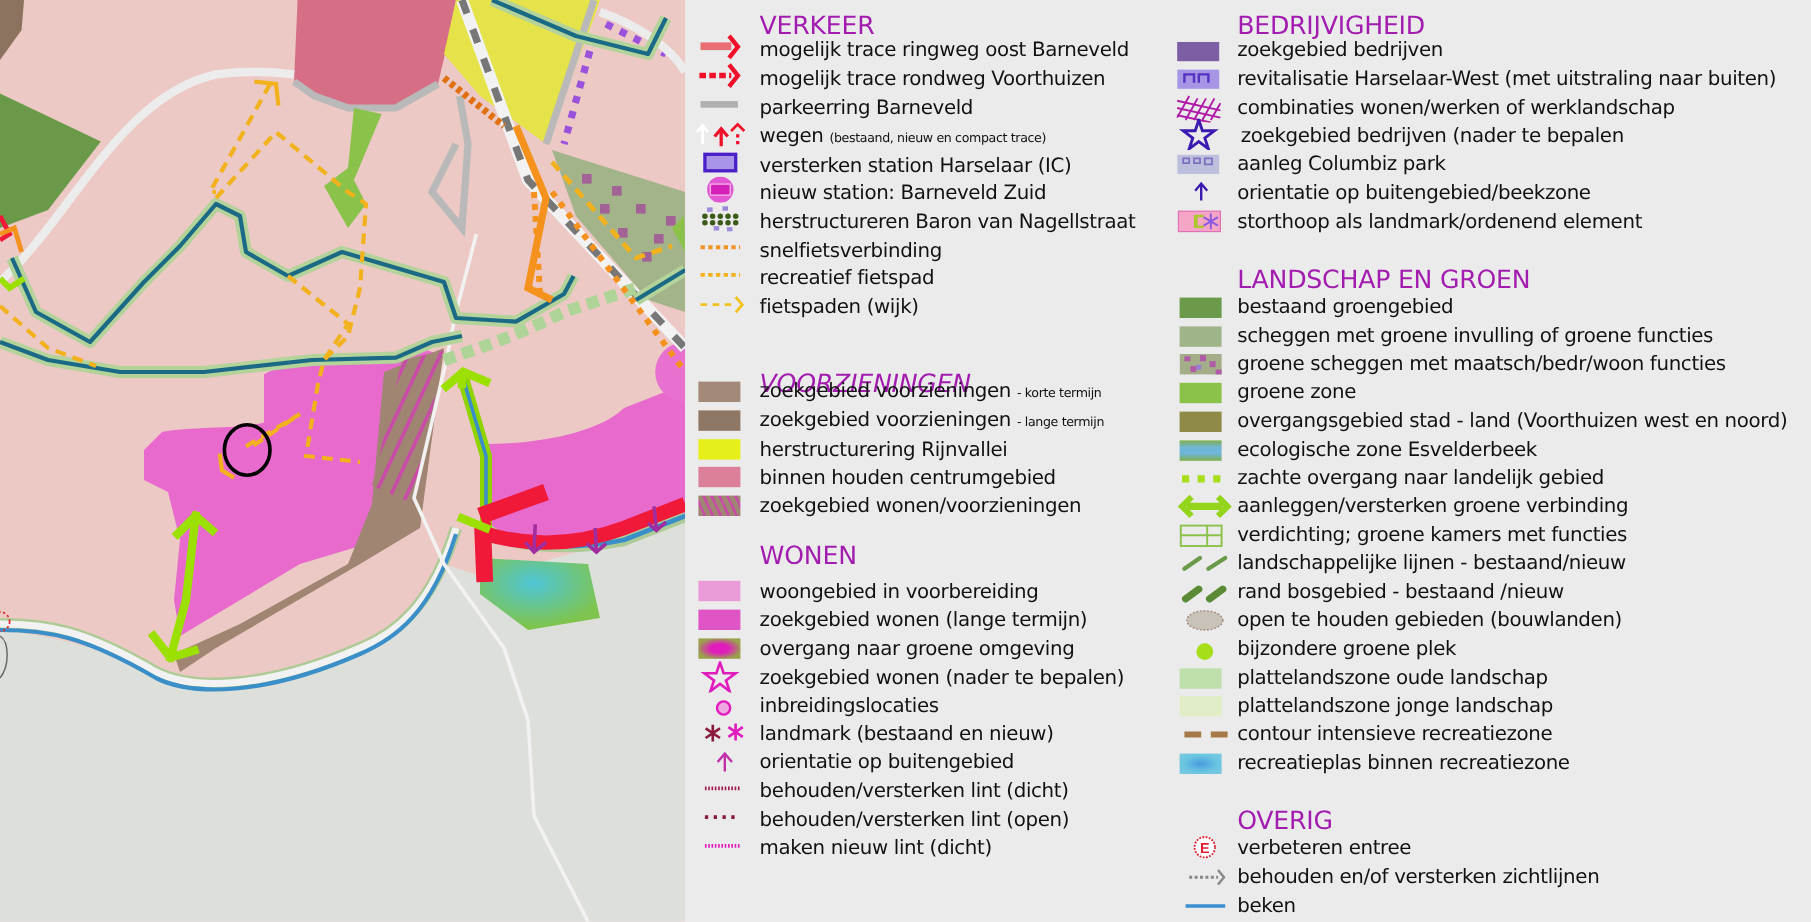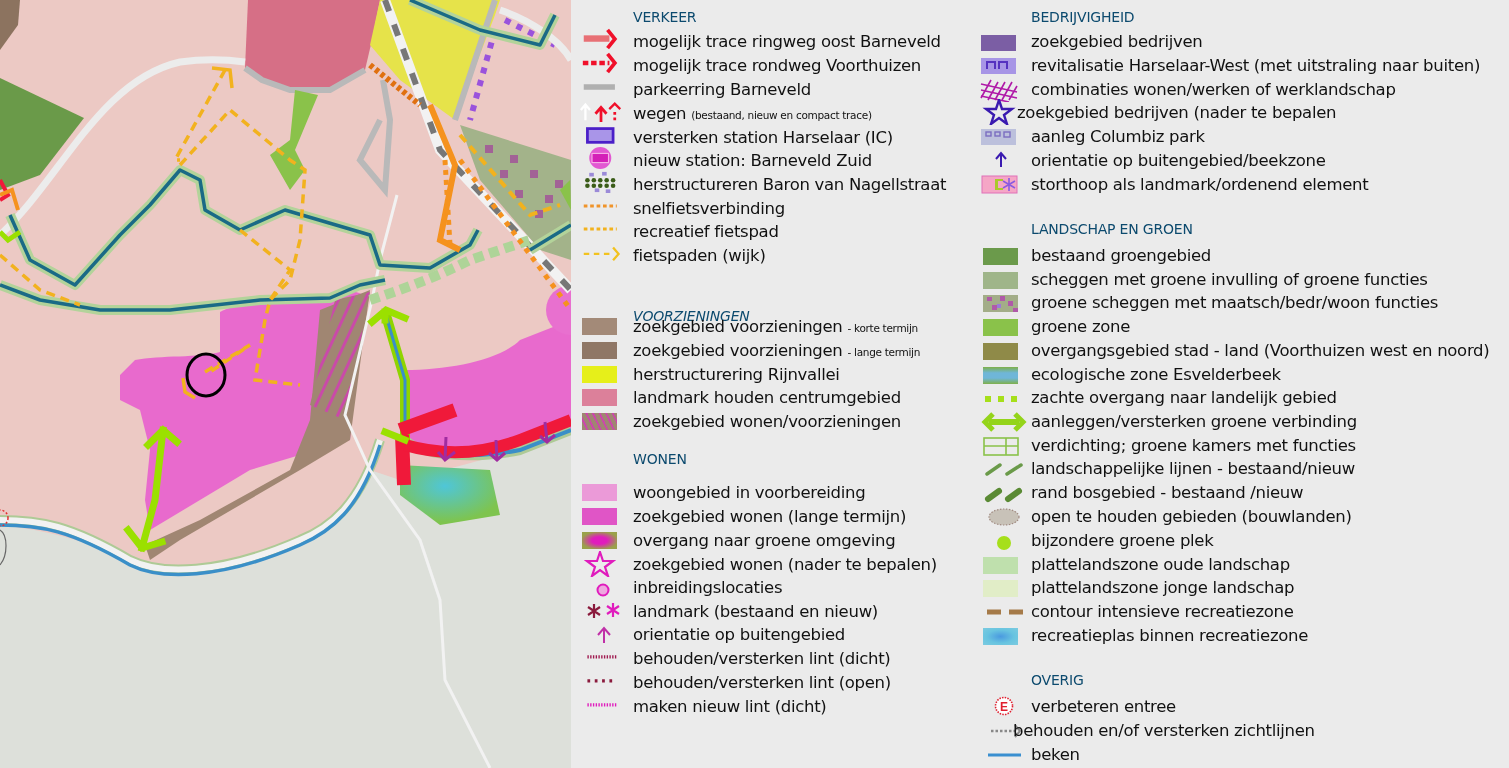--- a/index.html
+++ b/index.html
@@ -3,21 +3,21 @@
 <meta charset="utf-8">
 <style>
   html,body{margin:0;padding:0;}
   body{width:1509px;height:768px;overflow:hidden;background:#ebebeb;font-family:"DejaVu Sans","Liberation Sans",sans-serif;position:relative;}
   #map{position:absolute;left:0;top:0;width:571px;height:768px;overflow:hidden;}
   #map svg{display:block;}
   #legend{position:absolute;left:571px;top:0;width:938px;height:768px;background:#ebebeb;}
   .col{position:absolute;top:0;}
   .col1{left:5px;width:400px;}
   .col2{left:405px;width:533px;}
-  .sec-title{position:absolute;font-size:14px;color:#0c4a6e;letter-spacing:-0.2px;}
+  .sec-title{position:absolute;font-size:21px;color:#a21caf;letter-spacing:-0.2px;}
   .item{position:absolute;height:24px;display:flex;align-items:center;}
   .sym{position:absolute;width:50px;height:22px;}
   .lbl{position:absolute;font-size:16.5px;color:#111;white-space:nowrap;letter-spacing:-0.3px;line-height:22px;}
   .sub{font-size:10.5px;}
 </style>
 </head>
 <body>
 
 <div id="map">
   <svg width="571" height="768" viewBox="0 0 571 768" xmlns="http://www.w3.org/2000/svg">
@@ -233,21 +233,21 @@
     <div class="item" style="top:339px;">
       <div class="sym" style="left:6px;top:3px;width:35px;height:17px;background:#8f7766;"></div>
       <span class="lbl" style="left:57px;"><span>zoekgebied voorzieningen</span> <span class="sub">- lange termijn</span></span>
     </div>
     <div class="item" style="top:363px;">
       <div class="sym" style="left:6px;top:3px;width:35px;height:17px;background:#e6ef1a;"></div>
       <span class="lbl" style="left:57px;">herstructurering Rijnvallei</span>
     </div>
     <div class="item" style="top:386px;">
       <div class="sym" style="left:6px;top:3px;width:35px;height:17px;background:#dc809a;"></div>
-      <span class="lbl" style="left:57px;">landmark houden centrumgebied</span>
+      <span class="lbl" style="left:57px;">binnen houden centrumgebied</span>
     </div>
     <div class="item" style="top:410px;">
       <div class="sym" style="left:6px;top:3px;width:35px;height:17px;background:repeating-linear-gradient(65deg,#a08672 0 4px,#c94aa8 4px 6px);"></div>
       <span class="lbl" style="left:57px;">zoekgebied wonen/voorzieningen</span>
     </div>
 
     <div class="sec-title" style="left:57px;top:451px;">WONEN</div>
     <div class="item" style="top:481px;">
       <div class="sym" style="left:6px;top:3px;width:35px;height:17px;background:#eb9ad8;"></div>
       <span class="lbl" style="left:57px;">woongebied in voorbereiding</span>
@@ -328,21 +328,21 @@
             <path d="M2 20 L12 2 M9 22 L19 4 M16 22 L26 4 M23 22 L33 4 M30 22 L38 8"></path>
             <path d="M2 6 L38 14 M2 12 L38 20 M2 18 L30 24"></path>
           </g>
         </svg>
       <span class="lbl" style="left:55px;">combinaties wonen/werken of werklandschap</span>
     </div>
     <div class="item" style="top:101px;">
       <svg class="sym" style="left:5px;top:-2px;width:36px;height:26px;" viewBox="0 0 36 26">
           <path d="M18 1 L21 10 L31 10 L23 16 L26 25 L18 19 L10 25 L13 16 L5 10 L15 10 Z" fill="none" stroke="#3a1ab0" stroke-width="2.4"></path>
         </svg>
-      <span class="lbl" style="left:41px;">zoekgebied bedrijven (nader te bepalen</span>
+      <span class="lbl" style="left:58px;">zoekgebied bedrijven (nader te bepalen</span>
     </div>
     <div class="item" style="top:125px;">
       <svg class="sym" style="left:5px;top:2px;width:36px;height:20px;" viewBox="0 0 36 20">
           <rect x="0" y="2" width="35" height="16" fill="#bcc0dc"></rect>
           <g fill="none" stroke="#7b6dc0" stroke-width="1.4">
             <rect x="5" y="5" width="5" height="4"></rect>
             <rect x="14" y="5" width="5" height="4"></rect>
             <rect x="23" y="5" width="6" height="5"></rect>
           </g>
         </svg>
@@ -478,21 +478,21 @@
           <circle cx="23" cy="12" r="8.5" fill="#fff" stroke="#e02030" stroke-width="1.6" stroke-dasharray="1.5 1.2"></circle>
           <text x="23" y="16.5" text-anchor="middle" font-size="12" font-weight="bold" fill="#e02030" font-family="Liberation Sans, sans-serif">E</text>
         </svg>
       <span class="lbl" style="left:55px;">verbeteren entree</span>
     </div>
     <div class="item" style="top:719px;">
       <svg class="sym" style="left:5px;top:0;width:46px;height:24px;" viewBox="0 0 46 24">
           <path d="M10 12 L34 12" stroke="#888" stroke-width="2.5" stroke-dasharray="2.5 2"></path>
           <path d="M34 6 L39 12 L34 18" fill="none" stroke="#888" stroke-width="2"></path>
         </svg>
-      <span class="lbl" style="left:37px;">behouden en/of versterken zichtlijnen</span>
+      <span class="lbl" style="left:55px;">behouden en/of versterken zichtlijnen</span>
     </div>
     <div class="item" style="top:743px;">
       <svg class="sym" style="left:5px;top:0;width:46px;height:24px;" viewBox="0 0 46 24">
           <path d="M7 12 L40 12" stroke="#3a8fd0" stroke-width="3"></path>
         </svg>
       <span class="lbl" style="left:55px;">beken</span>
     </div>
   </div>
 </div>
 

